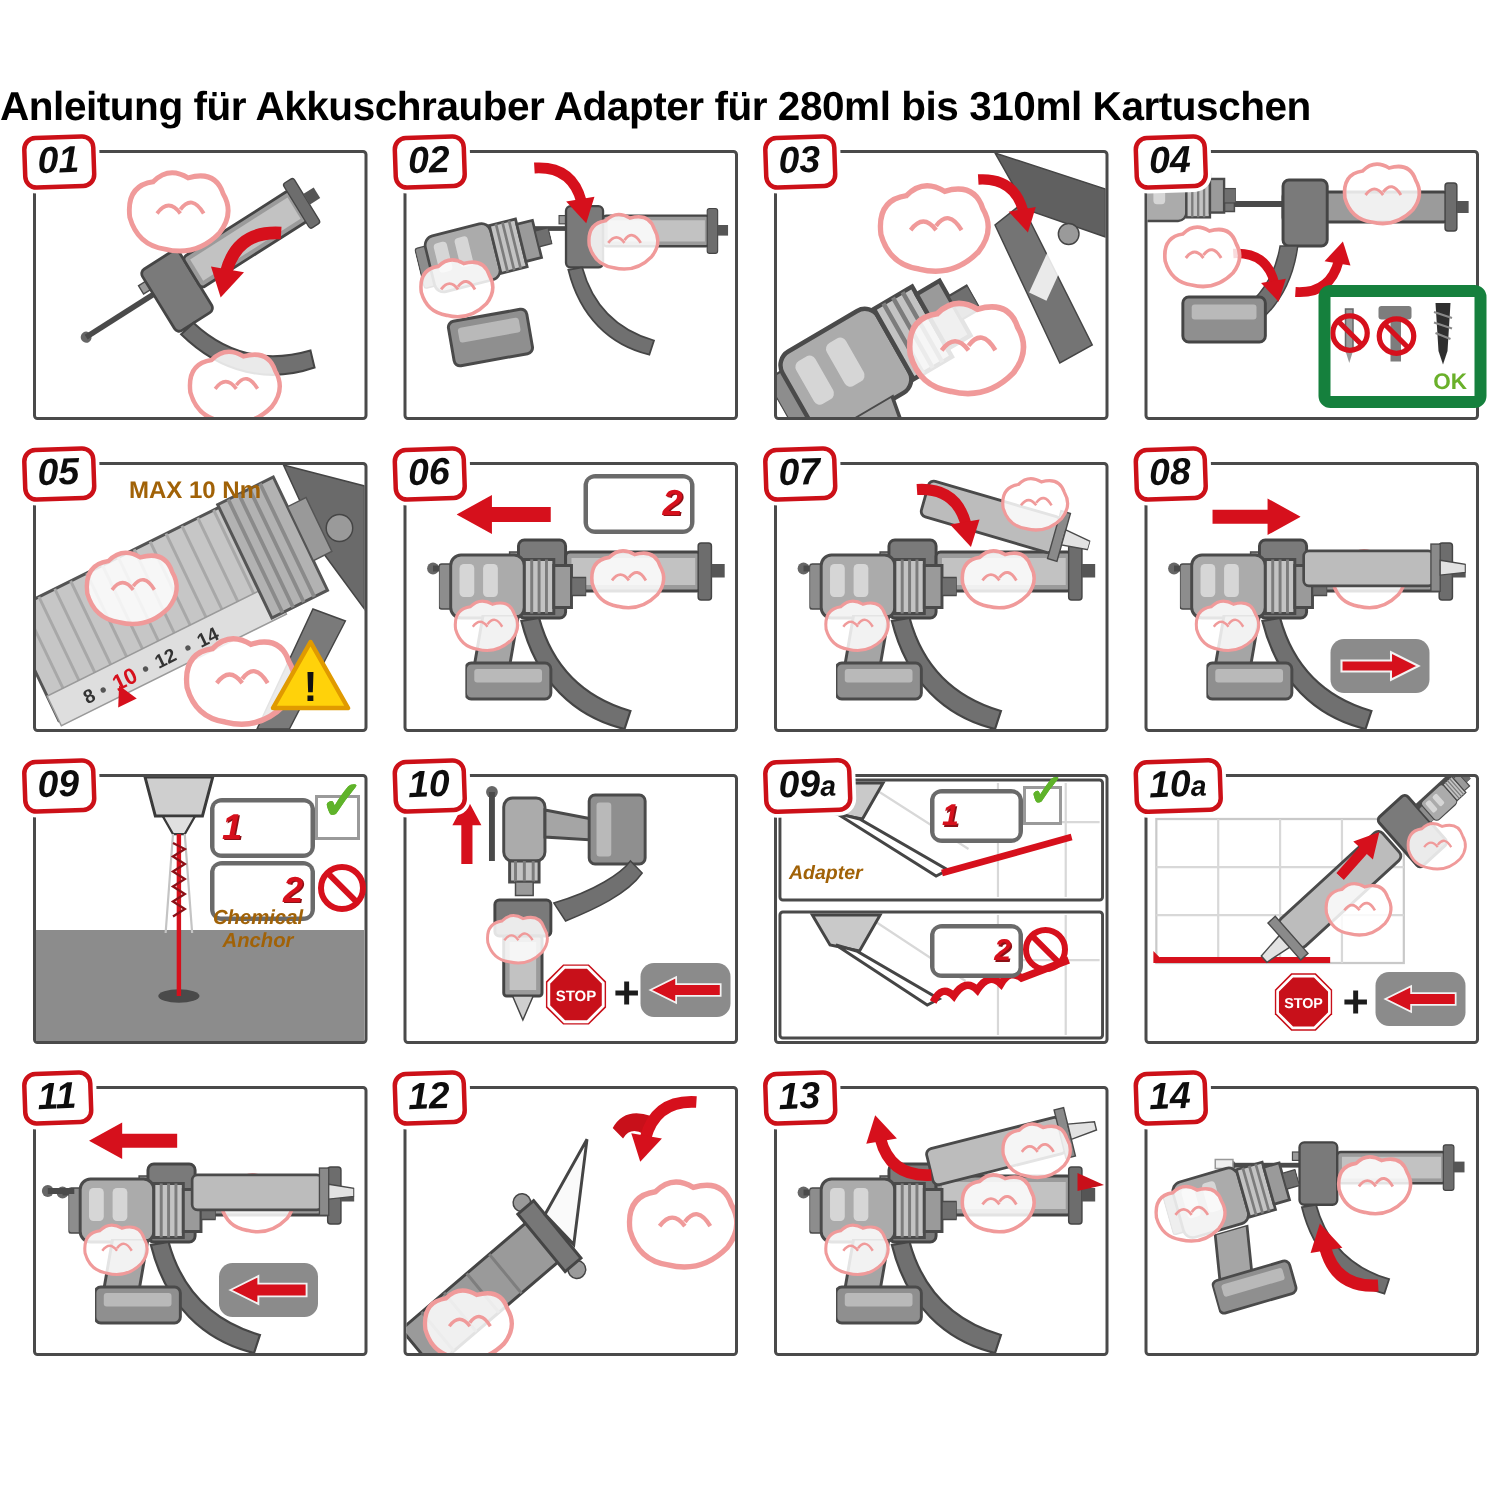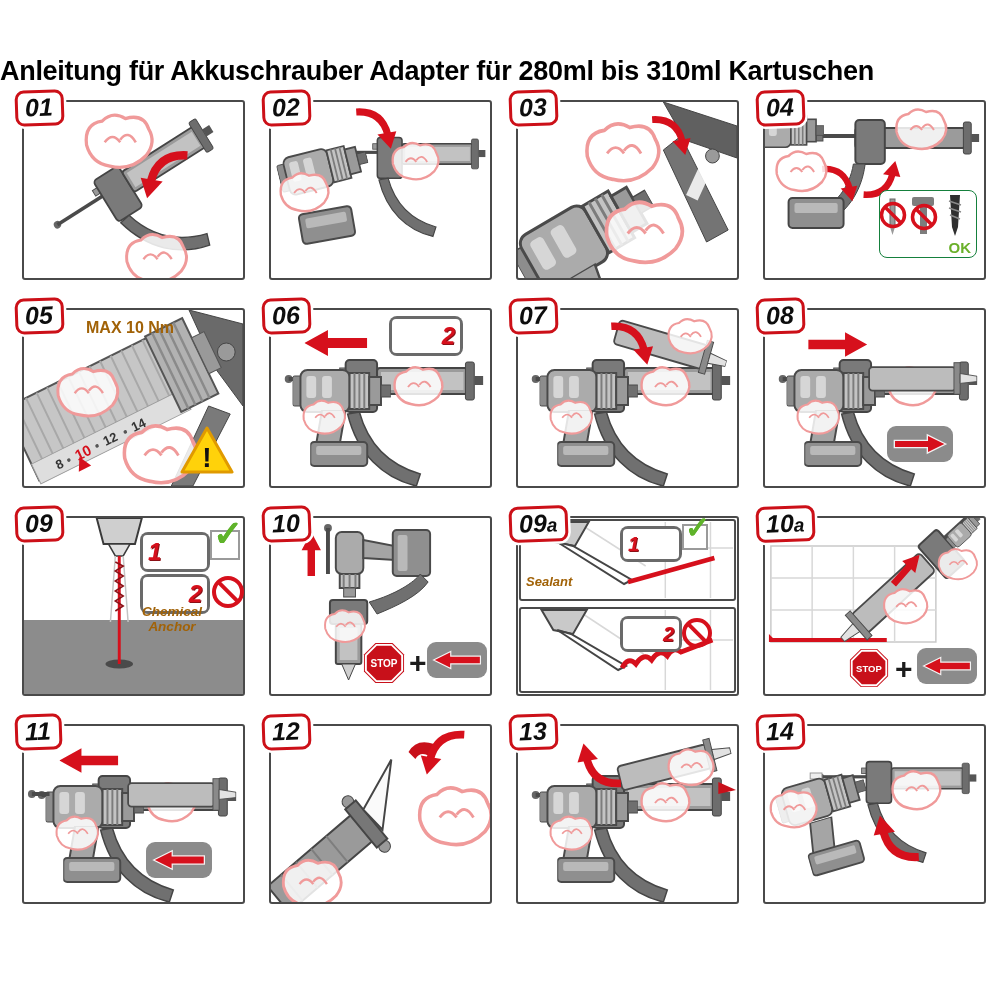--- a/index.html
+++ b/index.html
@@ -30,21 +30,21 @@
     margin-top:-2px;background:#d6101c;transform:rotate(45deg);}
   .stop{position:absolute;z-index:4;text-decoration:underline;}
   .plus{position:absolute;z-index:4;font-weight:900;font-size:30px;color:#1c1c1c;line-height:1;}
   .arrow-btn{position:absolute;z-index:4;background:#8b8b8b;border-radius:9px;
     display:flex;align-items:center;justify-content:center;}
   .lbl{position:absolute;z-index:4;color:#a16207;}
   .max-lbl{left:62px;top:9px;font-weight:800;font-size:16px;}
   .anchor-lbl{left:98px;top:86px;width:100px;text-align:center;
     font-style:italic;font-weight:900;font-size:13.5px;}
   .sealant-lbl{left:8px;top:56px;font-style:italic;font-weight:900;font-size:13px;}
-  .ok-box{position:absolute;z-index:4;background:#fff;border:1px solid #15803d;border-radius:8px;}
+  .ok-box{position:absolute;z-index:4;background:#fff;border:8px solid #15803d;border-radius:8px;}
   .ok-text{position:absolute;right:5px;bottom:1px;color:#6ab02a;font-weight:900;font-size:15px;}
 </style>
 </head>
 <body>
 
 <svg width="0" height="0" style="position:absolute" aria-hidden="true">
 <defs>
   <symbol id="curve" viewBox="0 0 60 60">
     <path d="M54 10 Q22 8 14 38" fill="none" stroke="#d6101c" stroke-width="9"></path>
     <polygon points="3,34 27,38 10,56" fill="#d6101c"></polygon>
@@ -352,21 +352,21 @@
       <path d="M106 150 Q112 138 120 146 Q128 134 136 142 Q144 130 152 138 Q158 128 166 134 L198 122" fill="none" stroke="#d6101c" stroke-width="5"></path>
     </svg>
     <div class="chip sm num-left" style="left:102px;top:8px;width:56px;height:30px">
       <div class="win">
           <span>1</span>
         </div>
     </div>
     <div class="checkbox" style="left:164px;top:6px;width:22px;height:22px">
       <span class="check" style="font-size:30px;top:-13px">✓</span>
     </div>
-    <span class="lbl sealant-lbl">Sealant</span>
+    <span class="lbl sealant-lbl">Adapter</span>
     <div class="chip sm num-right" style="left:102px;top:98px;width:56px;height:30px">
       <div class="win">
           <span>2</span>
         </div>
     </div>
     <div class="nosign" style="left:164px;top:100px;width:22px;height:22px"></div>
   </div>
 
   <div class="panel">
     <div class="badge"><span>10</span><span class="sfx">a</span></div>

